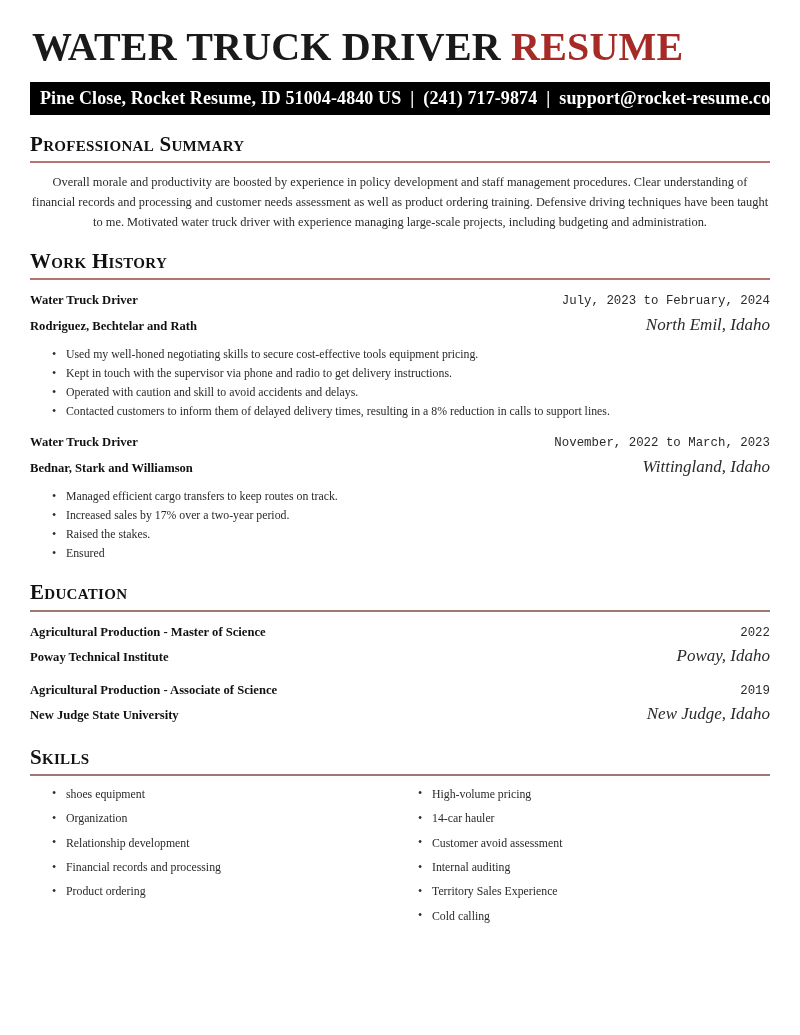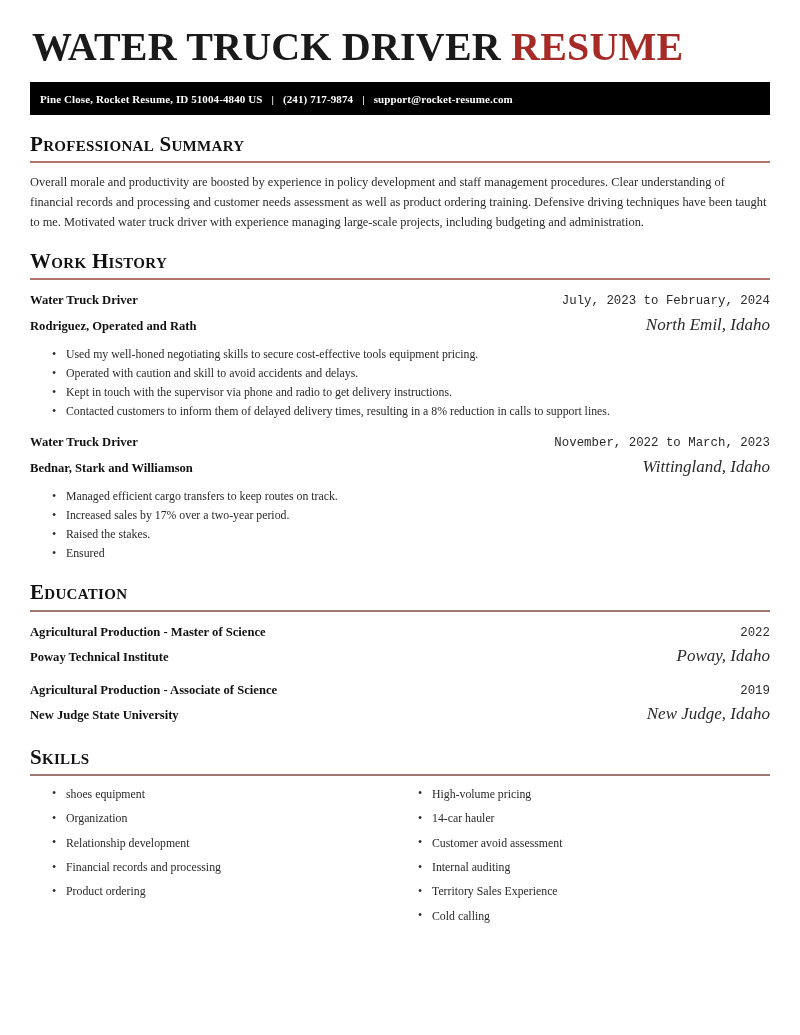--- a/index.html
+++ b/index.html
@@ -39,21 +39,21 @@
     margin-top: 14px;
     background: #000000;
     color: #ffffff;
     height: 33px;
     display: flex;
     align-items: center;
     padding: 0 10px;
     box-sizing: border-box;
   }
   .contact-inner {
-    font-size: 11px;
+    font-size: 18px;
     font-weight: bold;
     letter-spacing: 0.1px;
     display: flex;
     align-items: center;
     white-space: nowrap;
   }
   .contact-sep {
     padding: 0 9px;
     font-weight: bold;
   }
@@ -75,21 +75,21 @@
     margin: 5px 0 0 0;
   }
   .section-rule.warm {
     border-top-color: #9c7a70;
   }
 
   .summary-text {
     font-size: 12.4px;
     line-height: 1.62;
     margin: 9px 0 0 0;
-    text-align: left;
+    text-align: center;
     color: #2a2a2a;
   }
 
   
   .entry { margin-top: 12px; }
   .entry:first-of-type { margin-top: 11px; }
   .entry-row {
     display: flex;
     justify-content: space-between;
     align-items: baseline;
@@ -201,27 +201,27 @@
   <div class="section">
     <h2 class="section-heading">Work History</h2>
     <hr class="section-rule">
 
     <div class="entry">
       <div class="entry-row">
         <span class="entry-title">Water Truck Driver</span>
         <span class="entry-dates">July, 2023 to February, 2024</span>
       </div>
       <div class="entry-row">
-        <span class="entry-org">Rodriguez, Operated and Rath</span>
+        <span class="entry-org">Rodriguez, Bechtelar and Rath</span>
         <span class="entry-location">North Emil, Idaho</span>
       </div>
       <ul class="bullets">
         <li>Used my well-honed negotiating skills to secure cost-effective tools equipment pricing.</li>
+        <li>Kept in touch with the supervisor via phone and radio to get delivery instructions.</li>
         <li>Operated with caution and skill to avoid accidents and delays.</li>
-        <li>Kept in touch with the supervisor via phone and radio to get delivery instructions.</li>
         <li>Contacted customers to inform them of delayed delivery times, resulting in a 8% reduction in calls to support lines.</li>
       </ul>
     </div>
 
     <div class="entry">
       <div class="entry-row">
         <span class="entry-title">Water Truck Driver</span>
         <span class="entry-dates">November, 2022 to March, 2023</span>
       </div>
       <div class="entry-row">

